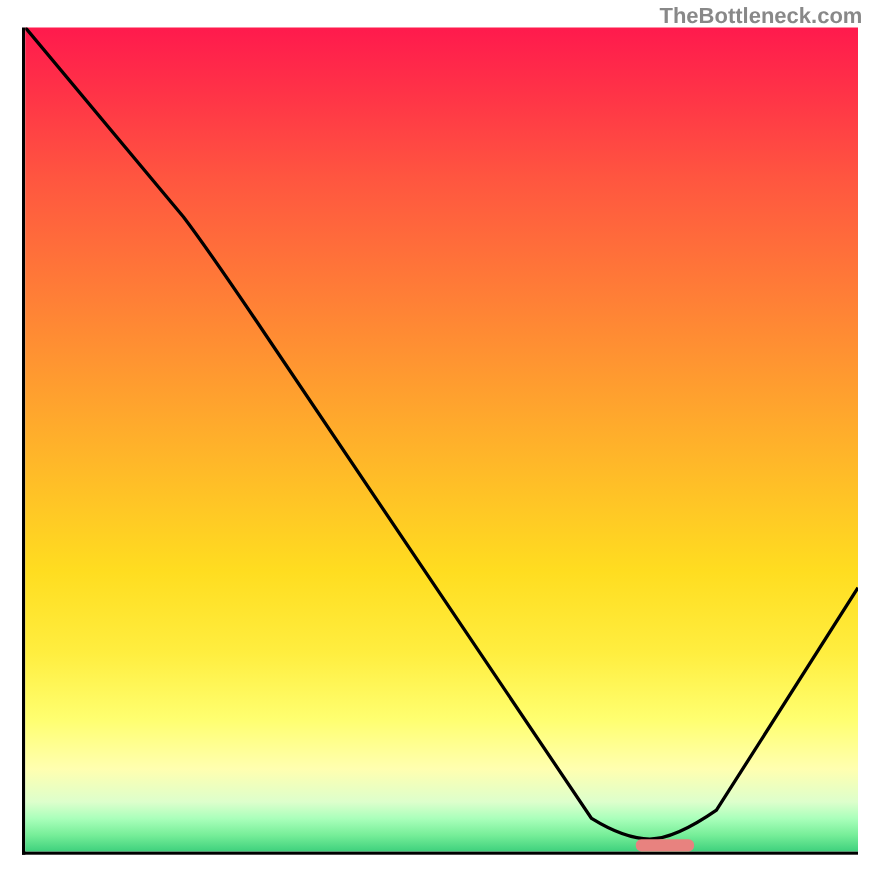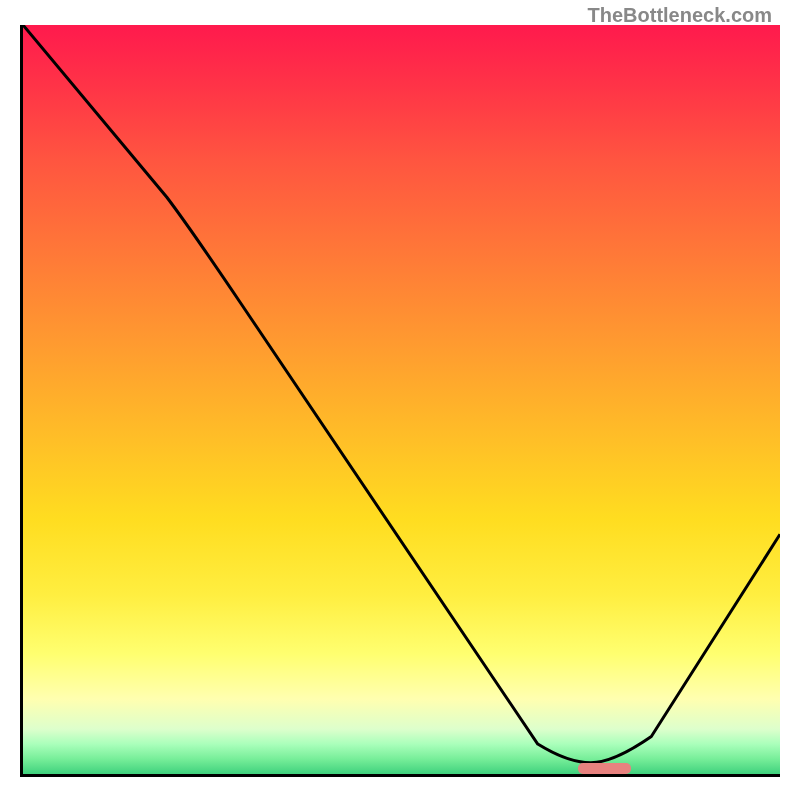--- a/index.html
+++ b/index.html
@@ -10,21 +10,21 @@
     body {
       width: 800px;
       height: 800px;
       background: #ffffff;
       position: relative;
       font-family: Arial, sans-serif;
     }
     .watermark {
       position: absolute;
       top: 4px;
-      right: 28px;
+      right: 16px;
       font-size: 20px;
       font-weight: bold;
       color: #888888;
       z-index: 10;
     }
     .chart-container {
       position: absolute;
       top: 25px;
       left: 20px;
       width: 760px;

